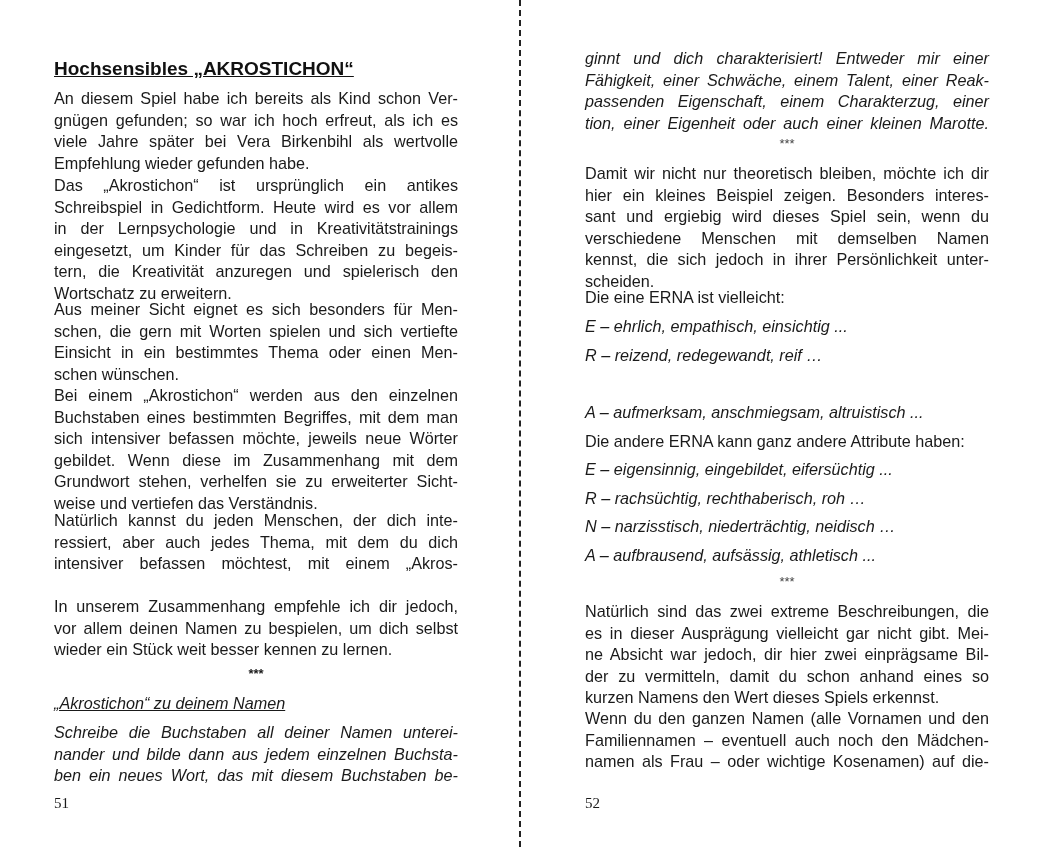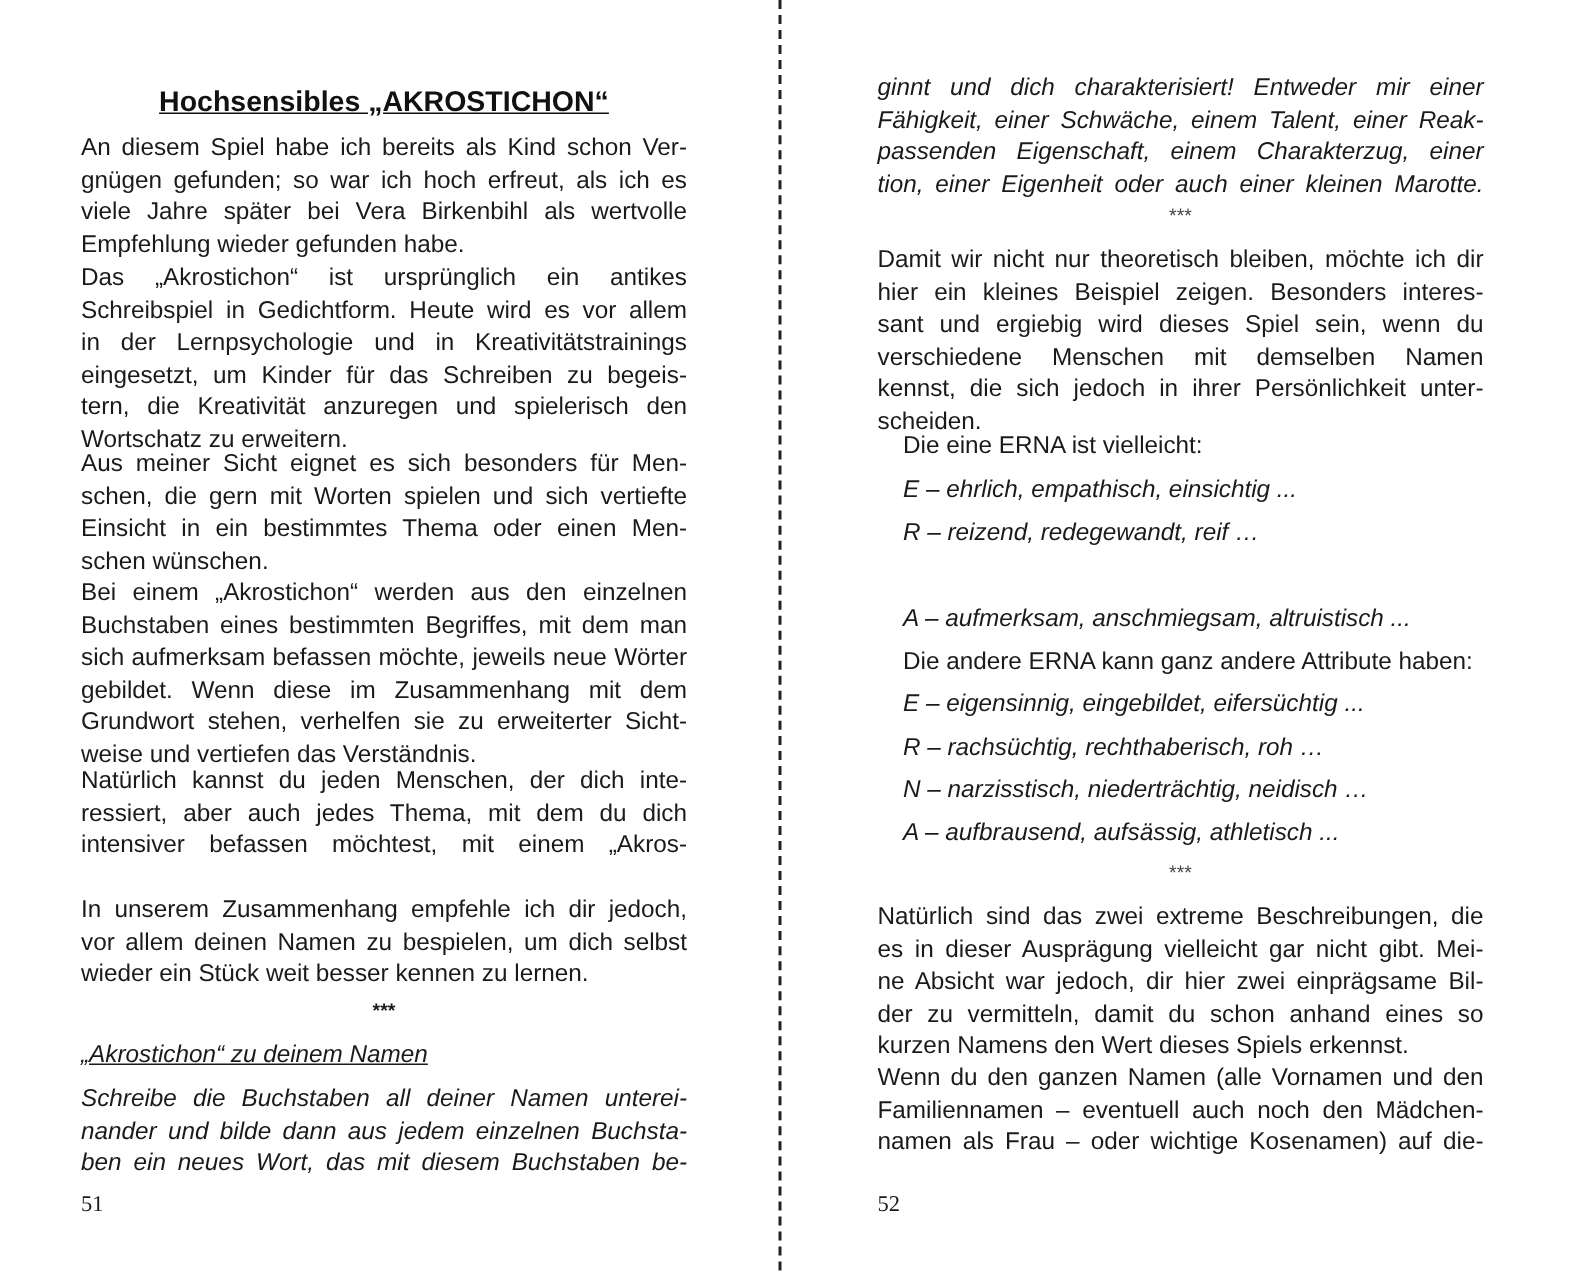--- a/index.html
+++ b/index.html
@@ -3,32 +3,32 @@
 <meta charset="utf-8">
 <style>
   html, body { margin: 0; padding: 0; background: #ffffff; }
   body { width: 1048px; height: 847px; position: relative; overflow: hidden;
          font-family: "Liberation Sans", sans-serif; color: #1a1a1a; }
   .page { position: absolute; top: 0; height: 847px; }
   .page-left { left: 54px; width: 404px; }
   .page-right { left: 585px; width: 404px; }
   .divider { position: absolute; left: 519px; top: 0; width: 0; height: 847px;
              border-left: 2px dashed #222; }
-  .title { position: absolute; top: 58px; left: 0; width: 404px; text-align: center;
+  .title { position: absolute; top: 58px; left: 0; width: 404px; text-align: left;
            font-weight: bold; font-size: 19px; text-decoration: underline; color: #111; }
   .block { position: absolute; left: 0; width: 404px; font-size: 16.2px; line-height: 21.6px; }
   .line { display: block; text-align: justify; text-align-last: justify; white-space: nowrap; height: 21.6px; }
   .line.last { text-align-last: left; }
   .italic { font-style: italic; }
   .stars { position: absolute; left: 0; width: 404px; text-align: center; font-size: 13px; font-weight: bold; }
   .stars.light { font-weight: normal; color: #444; }
   .subhead { position: absolute; left: 0; font-size: 16.2px; font-style: italic; text-decoration: underline; }
   .pnum { position: absolute; top: 795px; width: 404px; left: 0; 
           font-family: "Liberation Serif", serif; font-size: 15px; }
-  .list-line { position: absolute; left: 17px; font-size: 16.2px; white-space: nowrap; }
+  .list-line { position: absolute; left: 0; font-size: 16.2px; white-space: nowrap; }
 </style>
 </head>
 <body>
 
 <div class="page page-left">
   <div class="title">Hochsensibles „AKROSTICHON“</div>
 
   <div class="block" style="top:88px">
     <span class="line">An diesem Spiel habe ich bereits als Kind schon Ver-</span>
     <span class="line">gnügen gefunden; so war ich hoch erfreut, als ich es</span>
@@ -48,21 +48,21 @@
   <div class="block" style="top:299px">
     <span class="line">Aus meiner Sicht eignet es sich besonders für Men-</span>
     <span class="line">schen, die gern mit Worten spielen und sich vertiefte</span>
     <span class="line">Einsicht in ein bestimmtes Thema oder einen Men-</span>
     <span class="line last">schen wünschen.</span>
   </div>
 
   <div class="block" style="top:385px">
     <span class="line">Bei einem „Akrostichon“ werden aus den einzelnen</span>
     <span class="line">Buchstaben eines bestimmten Begriffes, mit dem man</span>
-    <span class="line">sich aufmerksam befassen möchte, jeweils neue Wörter</span>
+    <span class="line">sich intensiver befassen möchte, jeweils neue Wörter</span>
     <span class="line">gebildet. Wenn diese im Zusammenhang mit dem</span>
     <span class="line">Grundwort stehen, verhelfen sie zu erweiterter Sicht-</span>
     <span class="line last">weise und vertiefen das Verständnis.</span>
   </div>
 
   <div class="block" style="top:510px">
     <span class="line">Natürlich kannst du jeden Menschen, der dich inte-</span>
     <span class="line">ressiert, aber auch jedes Thema, mit dem du dich</span>
     <span class="line">intensiver befassen möchtest, mit einem „Akros-</span>
   </div>

